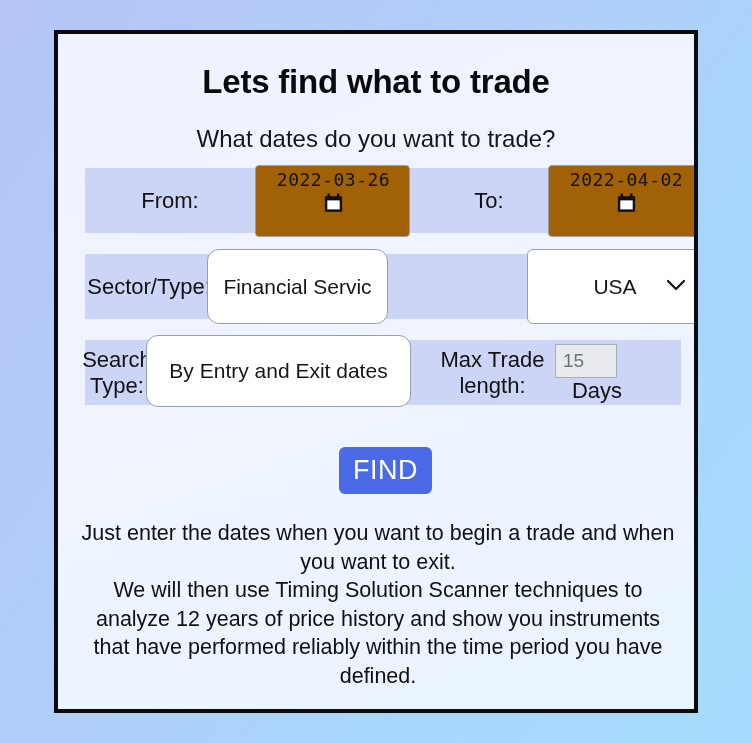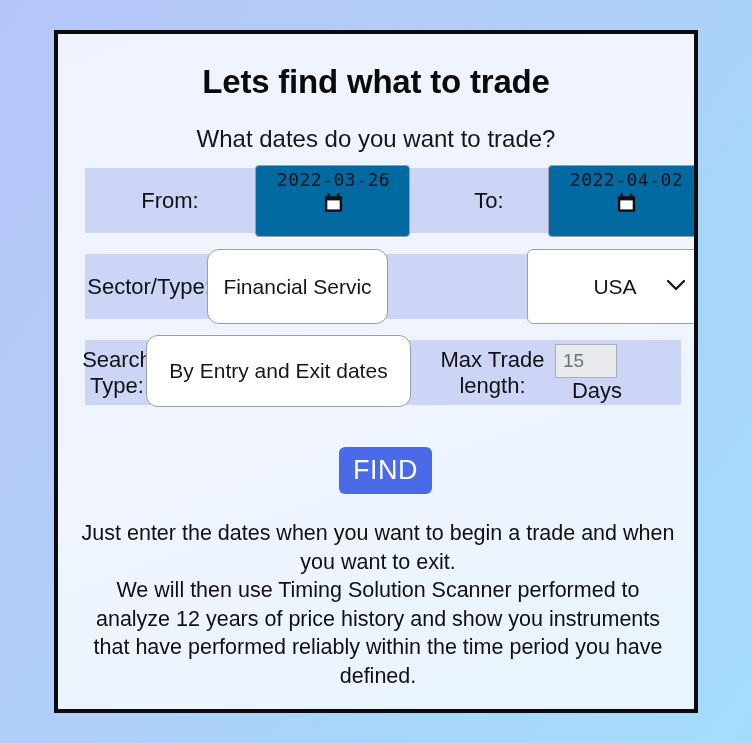--- a/index.html
+++ b/index.html
@@ -70,21 +70,21 @@
     font-size: 22px;
     color: #111114;
     text-align: center;
     line-height: 1.15;
   }
 
   
   .date-input {
     position: absolute;
     box-sizing: border-box;
-    background: #0369a1;
+    background: #a16207;
     border: 1px solid #9aa0ab;
     border-radius: 4px;
     padding: 3px 8px 0 10px;
     display: flex;
     flex-direction: column;
     align-items: center;
     justify-content: flex-start;
   }
   .date-txt {
     font-family: "DejaVu Sans Mono", monospace;
@@ -274,19 +274,19 @@
   <div id="maxlen-wrap">
     <input id="maxlen-input" type="text" readonly="" value="15" style="">
     <span id="days-label">Days</span>
   </div>
 
   <button id="find-btn">FIND</button>
 
   <div id="desc">
     <span>Just enter the dates when you want to begin a trade and when</span>
     <span>you want to exit.</span><br>
-    <span>We will then use Timing Solution Scanner performed to</span>
+    <span>We will then use Timing Solution Scanner techniques to</span>
     <span>analyze 12 years of price history and show you instruments</span>
     <span>that have performed reliably within the time period you have</span>
     <span>defined.</span>
   </div>
 
 </div>
 
 </body></html>

